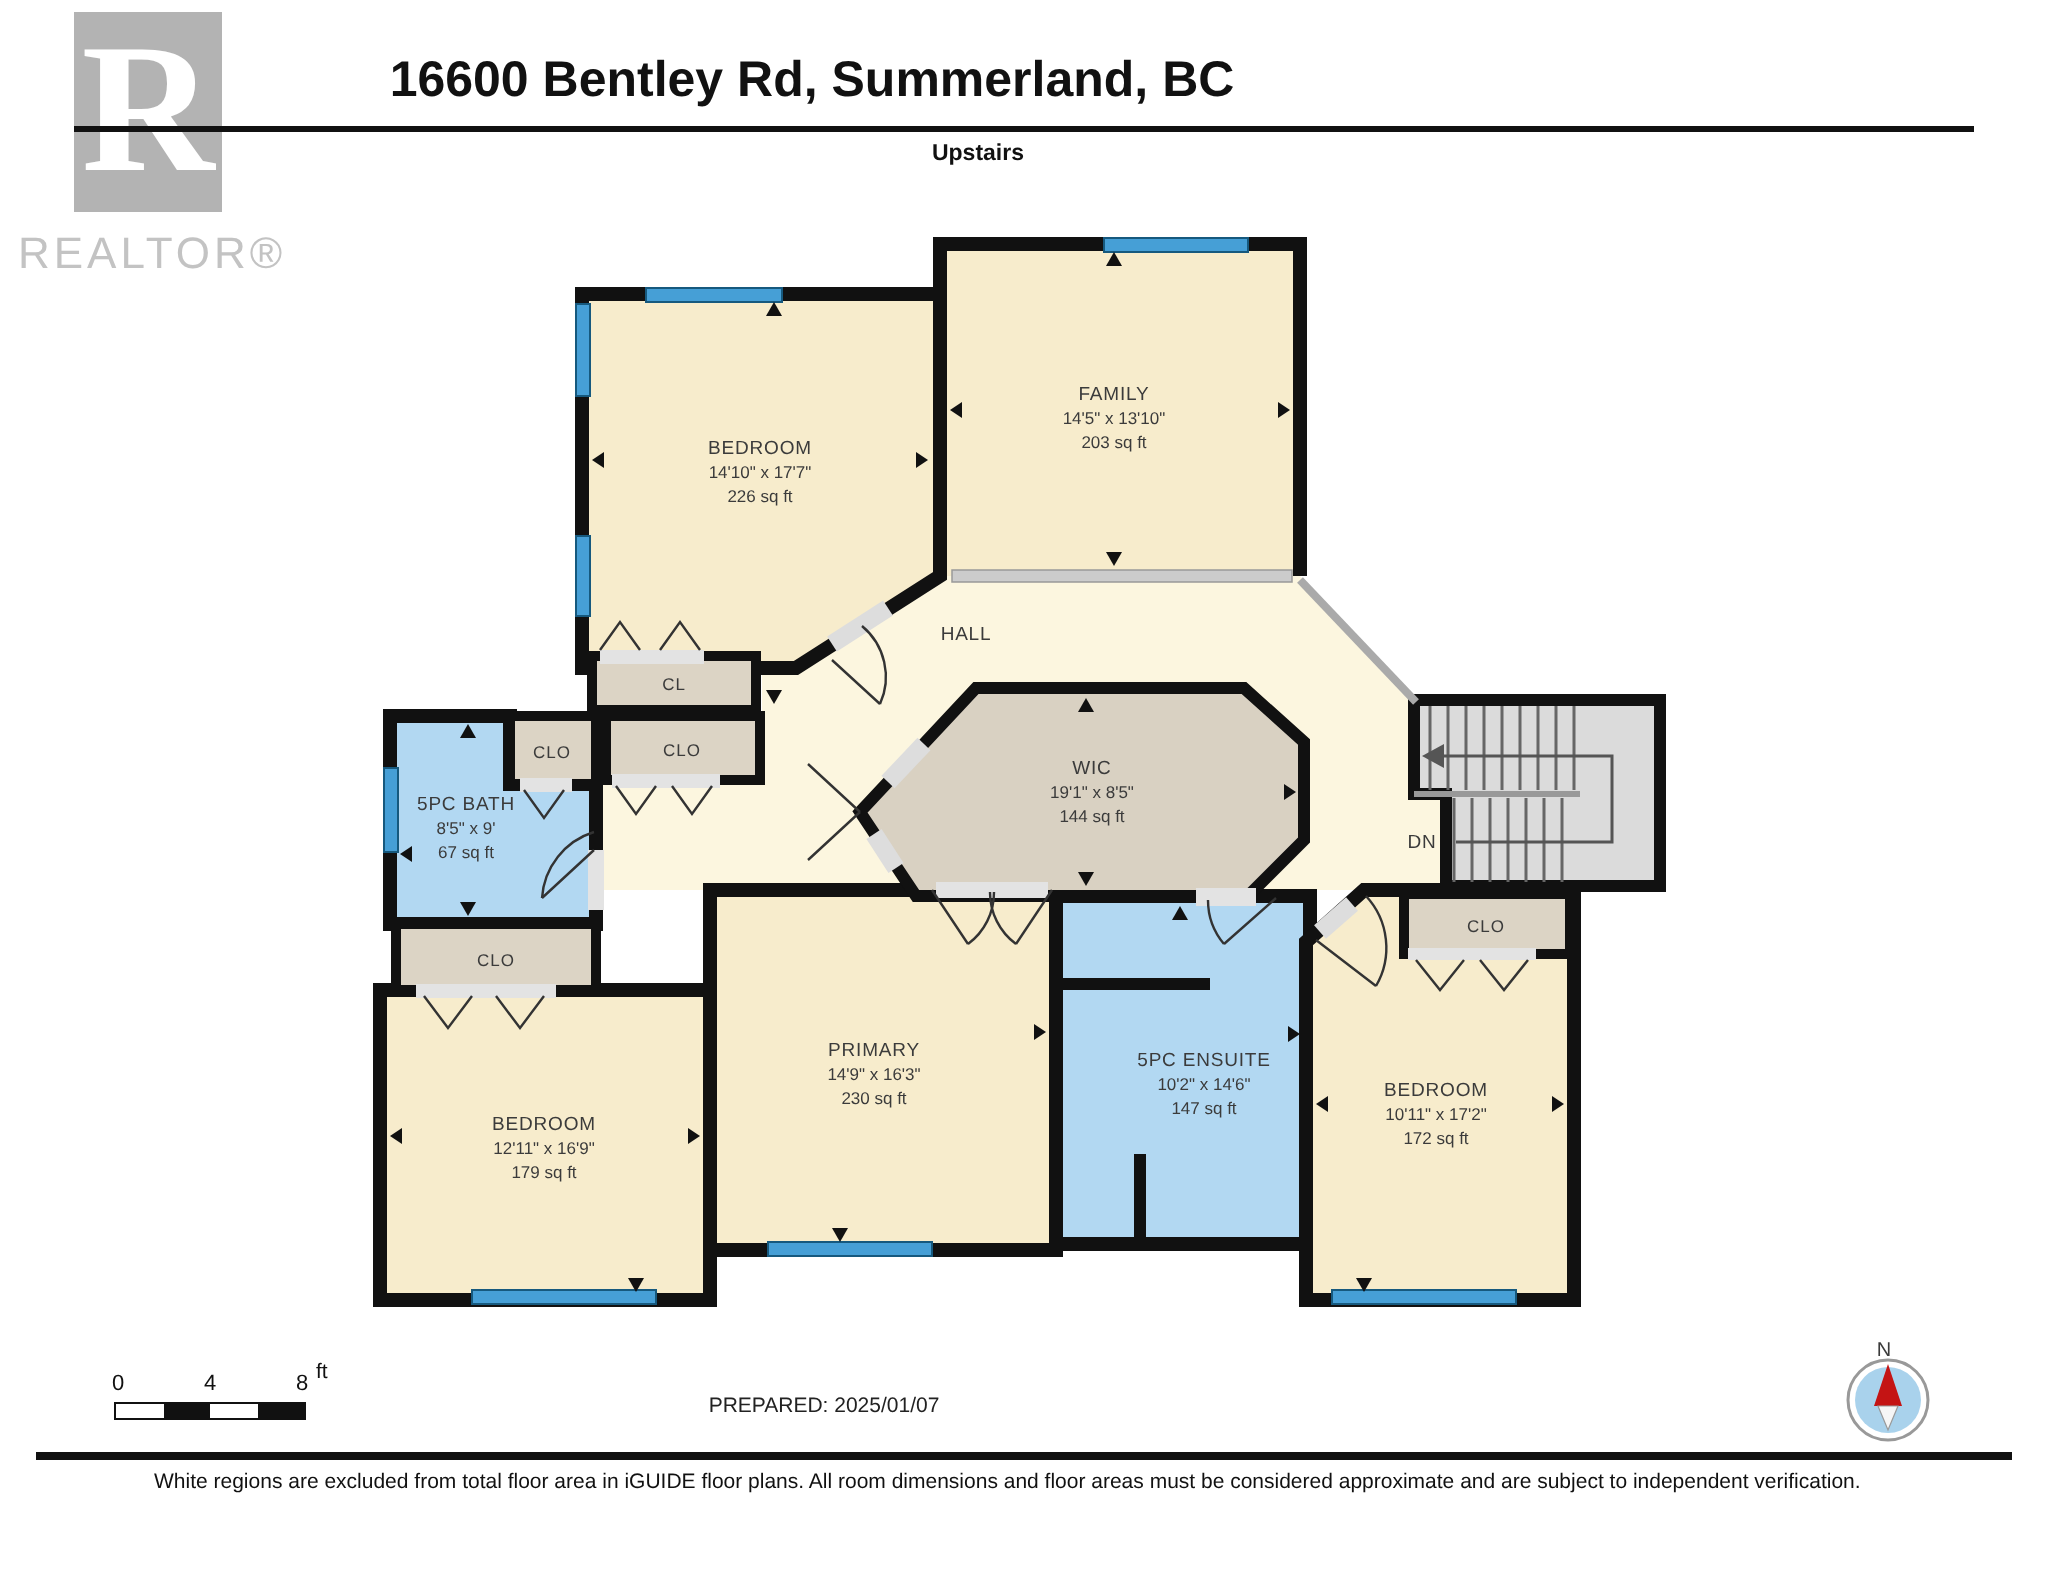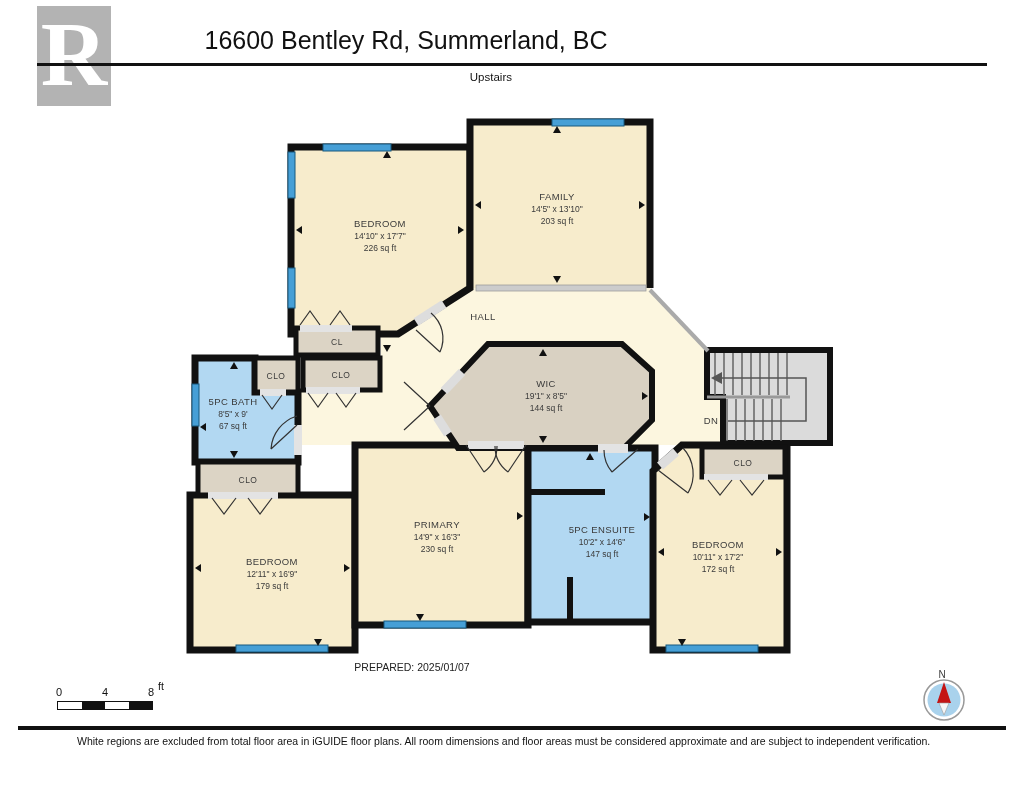--- a/index.html
+++ b/index.html
@@ -5,54 +5,55 @@
   html,body{margin:0;padding:0;background:#fff;}
   #page{position:relative;width:1024px;height:791px;background:#fff;overflow:hidden;
         font-family:"Liberation Sans",sans-serif;color:#111;}
   
   .logo-box{position:absolute;left:37px;top:6px;width:74px;height:100px;background:#b3b3b3;
             display:flex;align-items:center;justify-content:center;}
   .logo-r{font-family:"Liberation Serif",serif;font-weight:bold;font-size:92px;line-height:1;
           color:#fff;transform:translateY(-2px);}
   .logo-word{position:absolute;left:9px;top:114px;font-size:22px;letter-spacing:2px;color:#c3c3c3;}
   .title{position:absolute;left:0;top:26px;width:812px;text-align:center;
-         font-size:25px;font-weight:normal;}
+         font-size:25px;font-weight:bold;}
   .header-rule{position:absolute;left:37px;top:63px;width:950px;height:3px;background:#111;}
   .floor-label{position:absolute;left:400px;top:71px;width:112px;text-align:right;
-               font-size:11.5px;font-weight:normal;}
+               font-size:11.5px;font-weight:bold;}
   .area-col{position:absolute;left:524px;top:71px;font-size:11.5px;line-height:17px;}
   
   #plan{position:absolute;left:0;top:0;}
   
   .scale-nums{position:absolute;left:50px;top:686px;width:110px;font-size:11px;}
   .scale-nums span{position:absolute;top:0;}
   .scale-bar{position:absolute;left:57px;top:701px;width:94px;height:7px;border:1px solid #111;
              display:flex;}
   .scale-bar i{flex:1;}
   .seg-w{background:#fff;} .seg-b{background:#111;}
   .scale-unit{position:absolute;left:158px;top:680px;font-size:10.5px;}
-  .prepared{position:absolute;left:0;top:661px;width:824px;text-align:center;font-size:10.5px;color:#222;}
+  .prepared{position:absolute;left:0;top:697px;width:824px;text-align:center;font-size:10.5px;color:#222;}
   .compass{position:absolute;left:918px;top:664px;}
   
   .footer-rule{position:absolute;left:18px;top:726px;width:988px;height:4px;background:#111;}
   .footer-note{position:absolute;left:37px;top:735px;width:960px;font-size:10.5px;color:#111;margin-left:40px;}
   
   text{font-family:"Liberation Sans",sans-serif;fill:#3b3b3b;}
   .rname{font-size:9.5px;letter-spacing:.4px;}
   .rdim{font-size:8.5px;}
   .clab{font-size:8.5px;letter-spacing:.5px;}
 </style>
 </head>
 <body>
 
 <div id="page">
 
   <div class="logo-box">
     <span class="logo-r">R</span>
   </div>
+  <div class="logo-word">REALTOR®</div>
   <div class="title">16600 Bentley Rd, Summerland, BC</div>
   <div class="header-rule"></div>
   <div class="floor-label">Upstairs</div>
 
   <svg id="plan" width="1024" height="791" viewBox="0 0 1024 791">
 
     <polygon points="398,334 470,288 650,288 710,352 710,397 720,397 720,445 297,445 297,392 381,392 381,334" fill="#fcf6df"></polygon>
 
     <polygon points="291,147 470,147 470,288 398,334 291,334" fill="#f7eccc" stroke="#111" stroke-width="7" stroke-linejoin="miter"></polygon>
     <path d="M470,288 L470,122 L650,122 L650,288" fill="#f7eccc" stroke="#111" stroke-width="7"></path>

